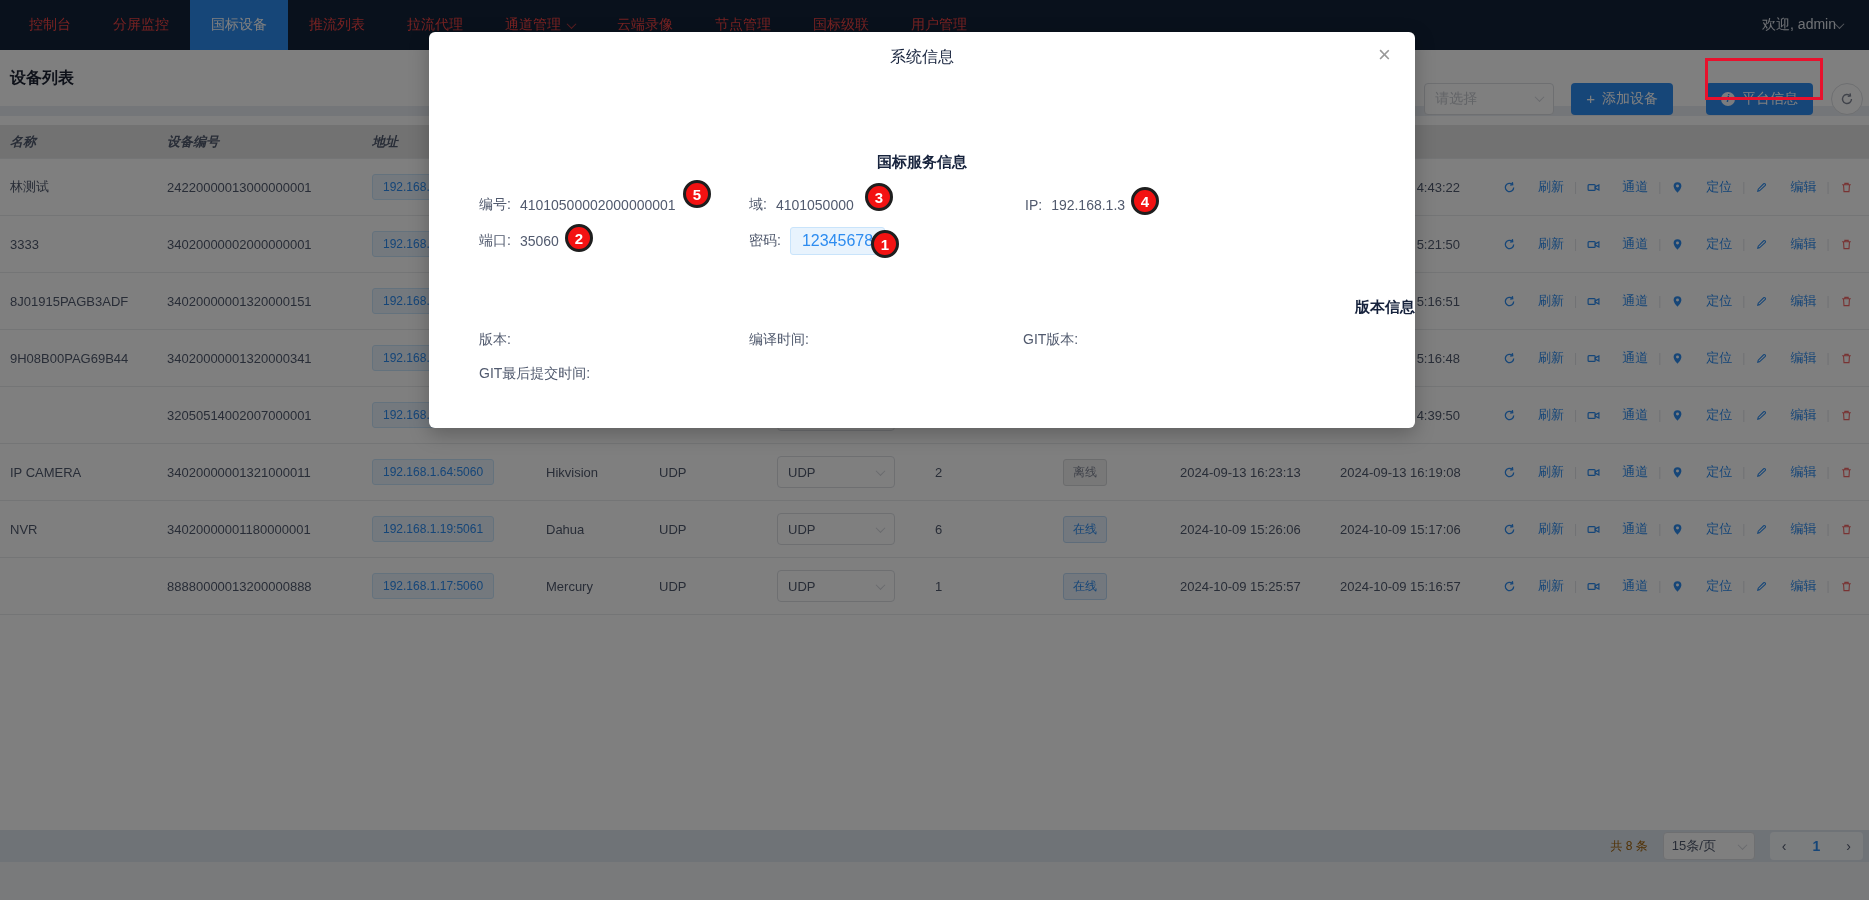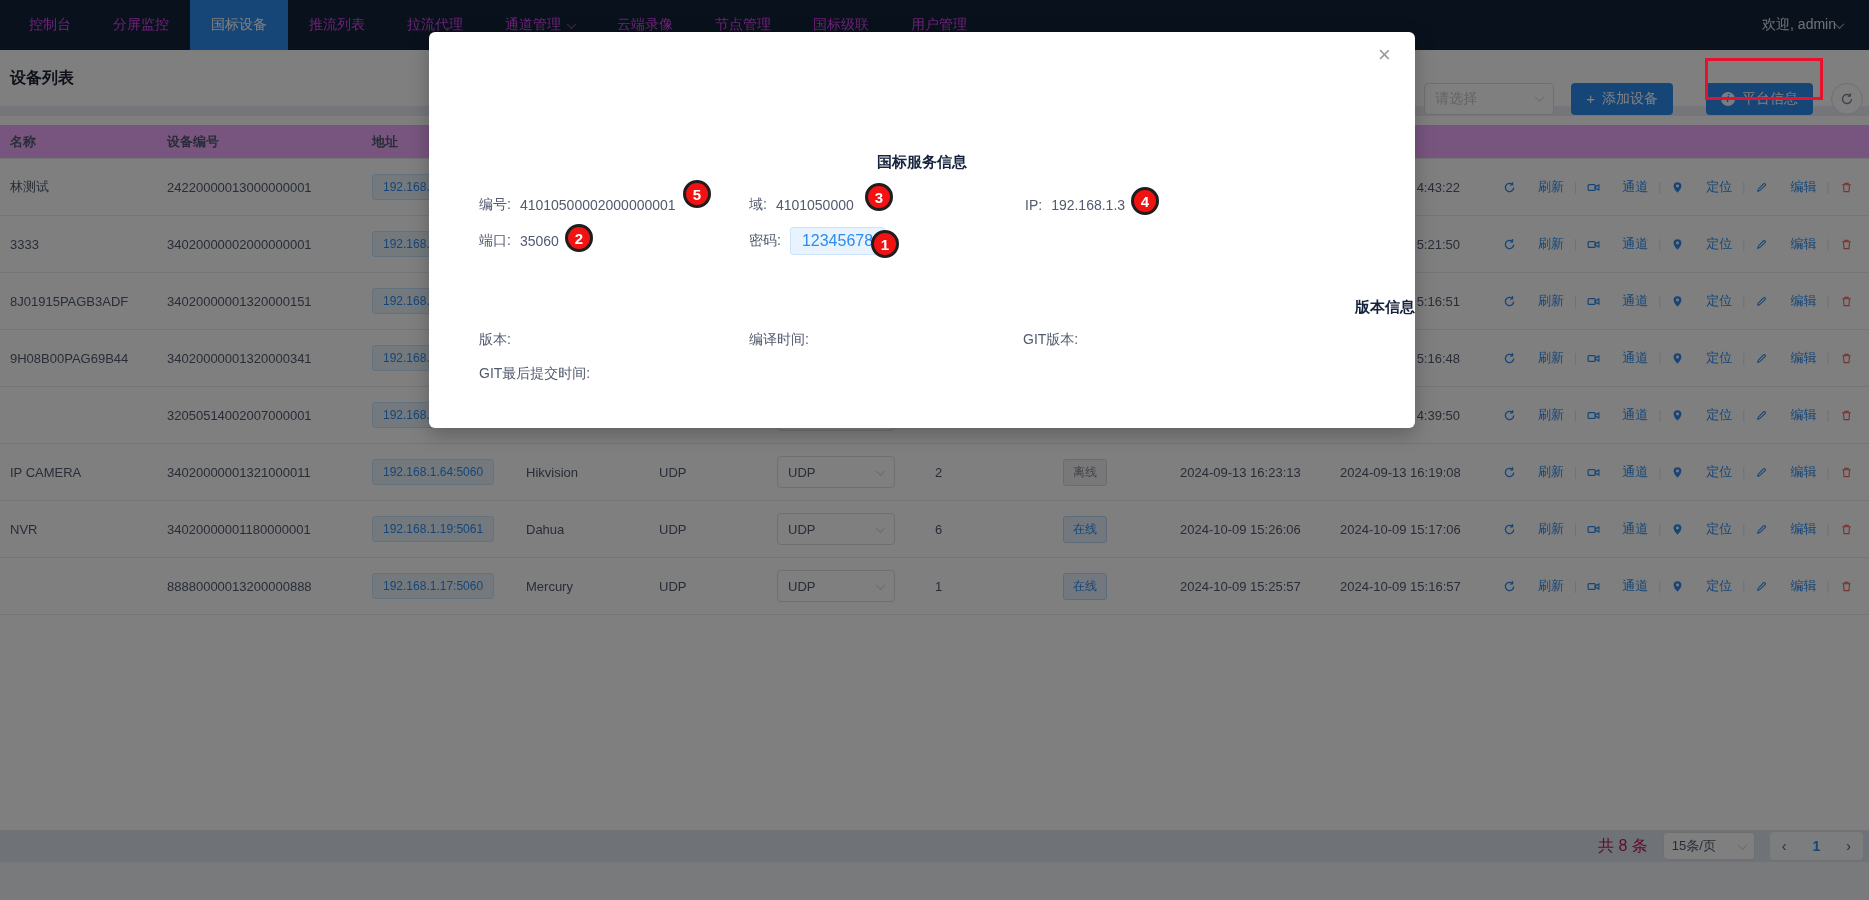--- a/index.html
+++ b/index.html
@@ -1,21 +1,21 @@
 <!DOCTYPE html>
 <html><head>
 <meta charset="utf-8">
 <style>
   * { margin:0; padding:0; box-sizing:border-box; }
   html,body { width:1869px; height:900px; overflow:hidden;
     font-family:"Liberation Sans","DejaVu Sans",sans-serif; background:#f3f4f6; }
 
   
   .nav { height:50px; background:#132238; display:flex; align-items:stretch; padding-left:8px; }
-  .nav-item { display:flex; align-items:center; gap:7px; padding:0 21px; color:#d946ef;
+  .nav-item { display:flex; align-items:center; gap:7px; padding:0 21px; color:#ef4444;
     font-size:14px; cursor:pointer; white-space:nowrap; }
   .nav-item.active { background:#2d8cf0; color:#fff; }
   .nav-right { margin-left:auto; display:flex; align-items:center; gap:0; padding:15px 26px;
     color:#dde2e9; font-size:14px;justify-content:flex-end; }
   .chev { width:7px; height:7px; border-right:1.5px solid currentColor; border-bottom:1.5px solid currentColor;
     display:inline-block; transform:rotate(45deg) translate(-1px,-1px); opacity:.75; }
 
   
   .panel { position:absolute; top:50px; left:0; width:1869px; height:780px; background:#fff; }
   .toolbar { height:56px; display:flex; align-items:center; padding:0 6px 0 10px; }
@@ -33,27 +33,27 @@
   .plus { font-size:15px; line-height:1; }
   .info-i { width:14px; height:14px; border-radius:50%; background:rgba(255,255,255,.95); color:#2d8cf0;
     font-size:10px; font-weight:bold; font-style:italic; display:flex; align-items:center; justify-content:center; }
   .btn-refresh { width:32px; height:32px; border-radius:50%; border:1px solid #dcdee2; background:#fff;
     color:#808695; display:flex; align-items:center; justify-content:center; margin-left:18px; cursor:pointer; }
   .strip { height:10px; background:#e9edf2; }
 
   
   .table { position:relative; margin-top:9px; }
   .trow { position:relative; height:57px; border-bottom:1px solid #e8eaec; }
-  .thead { position:relative; height:34px; background:#f0abfc; font-weight:bold; }
+  .thead { position:relative; height:34px; background:#e5e5e5; font-weight:bold;font-style:italic; }
   .cell { position:absolute; top:0; height:100%; display:flex; align-items:center;
     font-size:13px; color:#515a6e; white-space:nowrap; }
   .c-name { left:10px;  width:150px; }
   .c-id   { left:167px; width:200px; }
   .c-addr { left:372px; width:150px; }
-  .c-mfr  { left:526px; width:110px;text-align:center; }
+  .c-mfr  { left:546px; width:110px;text-align:center; }
   .c-sig  { left:659px; width:100px; }
   .c-sel  { left:777px; width:118px; }
   .c-cnt  { left:935px; width:60px;  }
   .c-status { left:1055px; width:60px; justify-content:center; }
   .c-reg  { left:1180px; width:150px; }
   .c-hb   { left:1340px; width:120px; }
   .c-hb.truncated { justify-content:flex-end; }
   .c-ops  { left:1503px; width:360px; gap:10px; }
   .addr-tag { background:#e8f3fd; border:1px solid #c9e4fb; border-radius:3px; color:#2d8cf0;
     font-size:12px; padding:5px 10px; cursor:pointer; }
@@ -63,21 +63,21 @@
   .status-tag { font-size:12px; padding:4px 9px; border-radius:3px; }
   .status-tag.online  { background:#e6f0fc; border:1px solid #bcd9f5; color:#2d8cf0; }
   .status-tag.offline { background:#f0f0f1; border:1px solid #d7d8da; color:#808695; }
   .op { display:flex; align-items:center; gap:22px; font-size:13px; color:#2d8cf0; cursor:pointer; }
   .op.danger { color:#f16767; }
   .op-sep { color:#e0e3e8; font-size:12px; }
 
   
   .pag-band { position:absolute; top:830px; left:0; width:1869px; height:32px; background:#dfe6ef;
     display:flex; align-items:center; justify-content:flex-end; padding-right:6px; gap:15px; }
-  .pag-total { font-size:16px; color:#be185d; }
+  .pag-total { font-size:12px; color:#a16207; }
   .pag-size { width:92px; height:28px; background:#fff; border:1px solid #dcdee2; border-radius:4px;
     display:flex; align-items:center; justify-content:space-between; padding:0 8px; cursor:pointer; }
   .pag-size span { font-size:13px; color:#515a6e; }
   .pag-size .chev { color:#c5c8ce; }
   .pager { height:28px; background:#f7fafd; border-radius:4px; display:flex; align-items:center;
     gap:26px; padding:0 12px; }
   .pg-arrow { font-size:14px; color:#515a6e; cursor:pointer; }
   .pg-num { font-size:14px; font-weight:bold; color:#2d8cf0; cursor:pointer; }
   .bottom-band { position:absolute; top:862px; left:0; width:1869px; height:38px; background:#f3f4f6; }
 
@@ -669,20 +669,21 @@
     <span class="pg-arrow">‹</span>
     <span class="pg-num">1</span>
     <span class="pg-arrow">›</span>
   </div>
 </div>
 <div class="bottom-band"></div>
 
 <div class="mask"></div>
 
 <div class="modal">
+  <div class="modal-title">系统信息</div>
 
   <div class="sec-title sec1">国标服务信息</div>
   <div class="frow fr1">
     <div class="field f-col1">
       <span>编号:</span>
       <span>41010500002000000001</span>
     </div>
     <div class="field f-col2">
       <span>域:</span>
       <span>4101050000</span>

